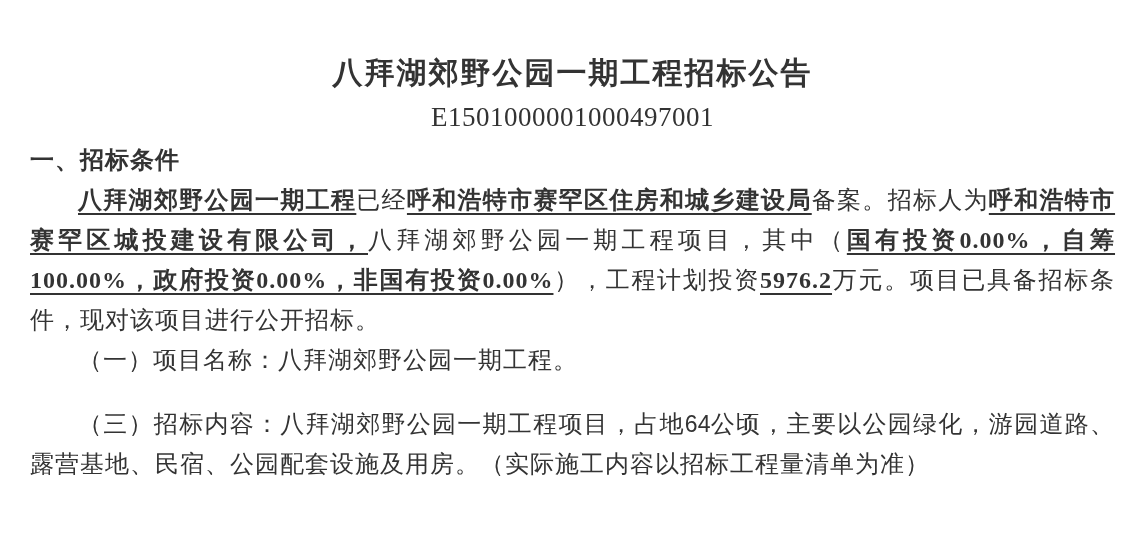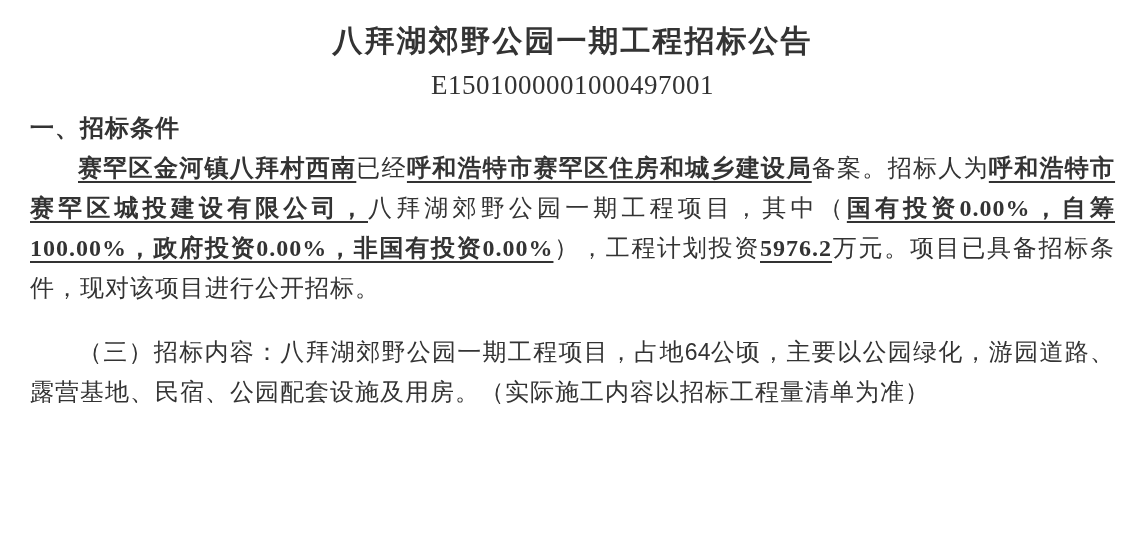--- a/index.html
+++ b/index.html
@@ -7,20 +7,21 @@
   body {
     width: 1134px;
     height: 544px;
     background: #ffffff;
     color: #333333;
     font-family: "Liberation Serif", "DejaVu Serif", serif;
     overflow: hidden;
   }
   .doc {
     padding: 20px 19px 0 30px;
+    margin-top: 32px;
   }
   .doc-title {
     margin: 0;
     text-align: center;
     font-size: 30px;
     font-weight: bold;
     line-height: 42px;
     letter-spacing: 2px;
   }
   .doc-code {
@@ -64,22 +65,23 @@
 <body>
 
 <div class="doc">
 
   <h1 class="doc-title">八拜湖郊野公园一期工程招标公告</h1>
 
   <div class="doc-code">E1501000001000497001</div>
 
   <h2 class="sec-heading">一、招标条件</h2>
 
-  <p class="para"><span class="bu">赛罕区金河镇八拜村西南</span><span>已经</span><span class="bu">呼和浩特市赛罕区住房和城乡建设局</span><span>备案。招标人为</span><span class="bu">呼和浩特市赛罕区城投建设有限公司，</span><span>八拜湖郊野公园一期工程项目，其中（</span><span class="bu">国有投资0.00%，自筹100.00%，政府投资0.00%，非国有投资0.00%</span><span>），工程计划投资</span><span class="bu">5976.2</span><span>万元。项目已具备招标条件，现对该项目进行公开招标。</span></p>
+  <p class="para"><span class="bu">八拜湖郊野公园一期工程</span><span>已经</span><span class="bu">呼和浩特市赛罕区住房和城乡建设局</span><span>备案。招标人为</span><span class="bu">呼和浩特市赛罕区城投建设有限公司，</span><span>八拜湖郊野公园一期工程项目，其中（</span><span class="bu">国有投资0.00%，自筹100.00%，政府投资0.00%，非国有投资0.00%</span><span>），工程计划投资</span><span class="bu">5976.2</span><span>万元。项目已具备招标条件，现对该项目进行公开招标。</span></p>
 
 
+  <p class="item">（一）项目名称：八拜湖郊野公园一期工程。</p>
 
 
   <div class="blank-line"></div>
 
   <p class="item"><span>（三）招标内容：八拜湖郊野公园一期工程项目，占地</span><span class="sans">64</span><span>公顷，主要以公园绿化，游园道路、露营基地、民宿、公园配套设施及用房。（实际施工内容以招标工程量清单为准）</span></p>
 
 </div>
 
 </body></html>

